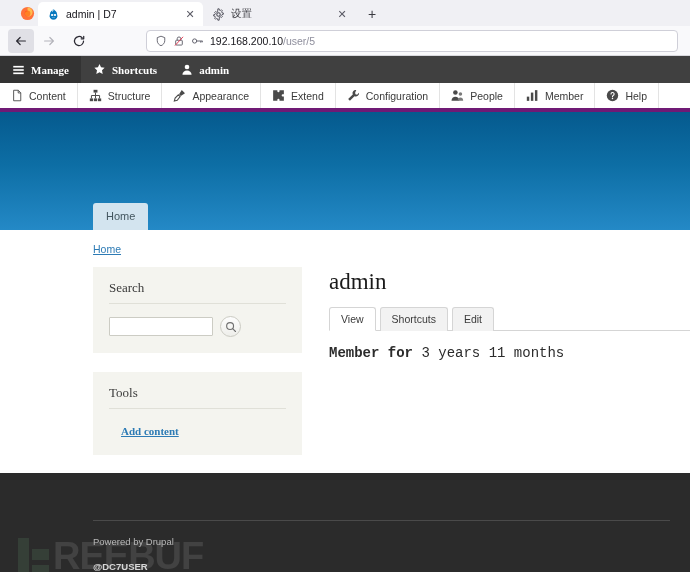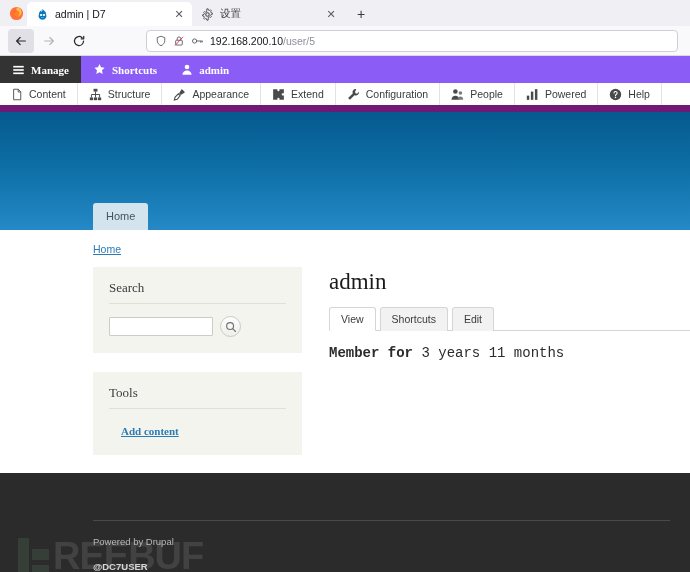--- a/index.html
+++ b/index.html
@@ -8,21 +8,21 @@
     font-family: "Liberation Sans", sans-serif;
     background: #ffffff;
     overflow: hidden;
   }
 
   
   .browser-chrome { background: #f0f0f4; }
 
   .tabstrip {
     height: 26px; display: flex; align-items: flex-end;
-    padding-left: 5px; background: #f0f0f4;
+    padding-left: 16px; background: #f0f0f4;
   }
   .ff-logo {
     width: 22px; height: 26px; display: flex;
     align-items: center; justify-content: center; flex: none;
   }
   .ff-logo svg { display: block; }
 
   .tab {
     height: 24px; display: flex; align-items: center;
     padding: 0 6px 0 9px; gap: 6px;
@@ -69,34 +69,34 @@
   }
   .url-icon { flex: none; display: flex; align-items: center; color: #5b5b66; }
   .url-text {
     font-size: 10.5px; color: #15141a; white-space: nowrap;
     font-family: "Liberation Sans", sans-serif;
   }
   .url-text .path { color: #8f8f9d; }
 
   
   .dtoolbar-top {
-    height: 27px; background: #8b5cf6; display: flex; align-items: stretch;
+    height: 27px; background: #404040; display: flex; align-items: stretch;
   }
   .dtoolbar-top .ditem {
     display: flex; align-items: center; gap: 6px;
     padding: 0 12px; color: #ffffff;
     font-size: 11px; font-weight: bold;
     font-family: "Liberation Serif", serif;
   }
   .dtoolbar-top .ditem.manage { background: #333333; }
   .dtoolbar-top .ditem svg { display: block; flex: none; }
 
   .dtoolbar-tray {
     height: 29px; background: #ffffff; display: flex; align-items: stretch;
-    border-bottom: 7px solid #701a75;
+    border-bottom: 4px solid #701a75;
   }
   .dtoolbar-tray .titem {
     display: flex; align-items: center; gap: 6px;
     padding: 0 11px; color: #3b3b3b; font-size: 10.5px;
     border-right: 1px solid #e3e3e3;
     font-family: "Liberation Sans", sans-serif;
   }
   .dtoolbar-tray .titem:first-child { border-left: none; }
   .dtoolbar-tray .titem svg { display: block; flex: none; }
   .tray-filler { flex: 1 1 auto; }
@@ -364,21 +364,21 @@
       <path d="M8.2 14.4c0-2.4 1.6-3.8 3.4-3.8s3.4 1.4 3.4 3.8z" fill="#7a7a7a"></path>
     </svg>
     <span>People</span>
   </div>
   <div class="titem">
     <svg width="13" height="13" viewBox="0 0 16 16">
       <rect x="1" y="9.4" width="3" height="5.2" fill="#4a4a4a"></rect>
       <rect x="6" y="4.4" width="3" height="10.2" fill="#4a4a4a"></rect>
       <rect x="11" y="1.4" width="3" height="13.2" fill="#4a4a4a"></rect>
     </svg>
-    <span>Powered</span>
+    <span>Member</span>
   </div>
   <div class="titem">
     <svg width="13" height="13" viewBox="0 0 16 16">
       <circle cx="8" cy="8" r="7" fill="#4a4a4a"></circle>
       <path d="M6.2 6.1a1.9 1.9 0 1 1 2.6 1.8c-.5.3-.8.7-.8 1.3v.4" fill="none" stroke="#fff" stroke-width="1.35" stroke-linecap="round"></path>
       <circle cx="8" cy="11.8" r=".95" fill="#fff"></circle>
     </svg>
     <span>Help</span>
   </div>
   <div class="tray-filler"></div>

